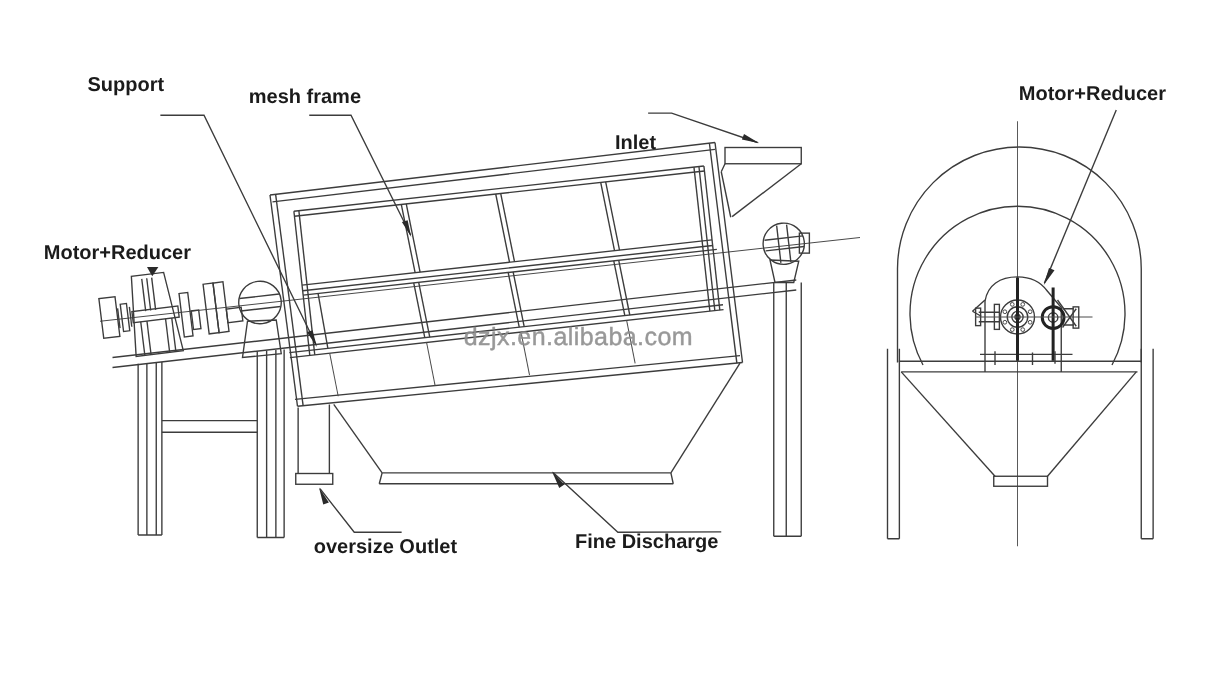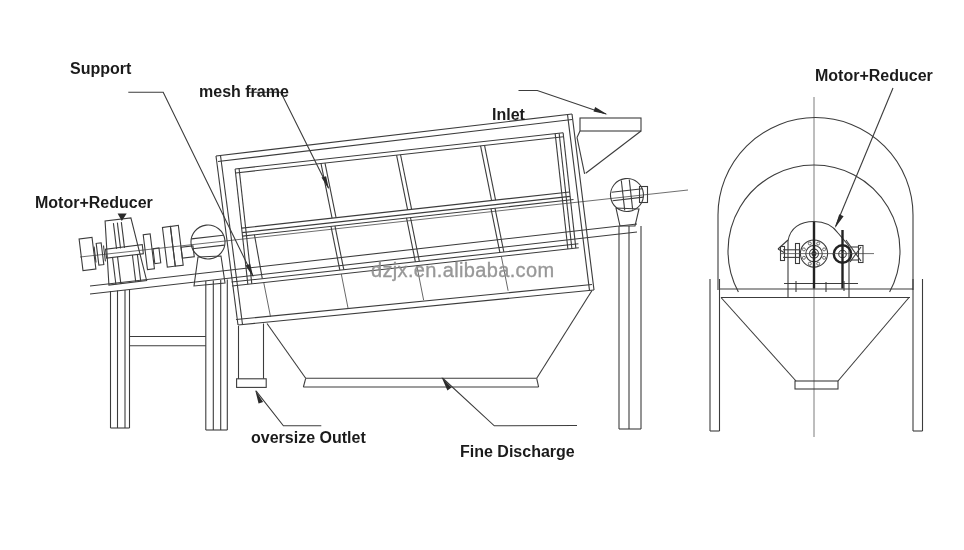--- a/index.html
+++ b/index.html
@@ -266,21 +266,21 @@
     <polygon class="arrow" points="223.2,389.9 231.1,401.9 226.6,403.6"></polygon>
 
     <polyline class="ln" points="545,425.5 462.3,425.8 410.5,378"></polyline>
     <polygon class="arrow" points="409.5,377 419.5,387.5 415.4,390.4"></polygon>
   </g>
 
 </svg>
 </div>
 
   <div class="lbl" style="position:absolute;left:70px;top:61px;">Support</div>
-  <div class="lbl" style="position:absolute;left:199px;top:84px;">mesh frame</div>
+  <div class="lbl" style="position:absolute;left:199px;top:70px;">mesh frame</div>
   <div class="lbl" style="position:absolute;left:492px;top:72.5px;margin-top:34px;">Inlet</div>
   <div class="lbl" style="position:absolute;left:815px;top:68px;">Motor+Reducer</div>
   <div class="lbl" style="position:absolute;left:35px;top:195px;">Motor+Reducer</div>
   <div class="lbl" style="position:absolute;left:251px;top:430px;">oversize Outlet</div>
-  <div class="lbl" style="position:absolute;left:460px;top:444px;">Fine Discharge</div>
+  <div class="lbl" style="position:absolute;left:460px;top:426px;">Fine Discharge</div>
 
   <div class="wm" style="position:absolute;left:371px;top:259.5px;">dzjx.en.alibaba.com</div>
 </div>
 
 </body></html>

